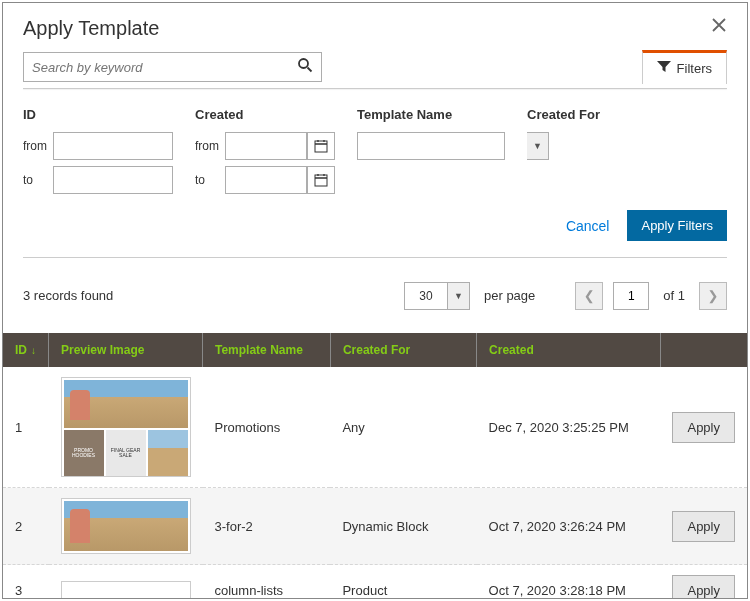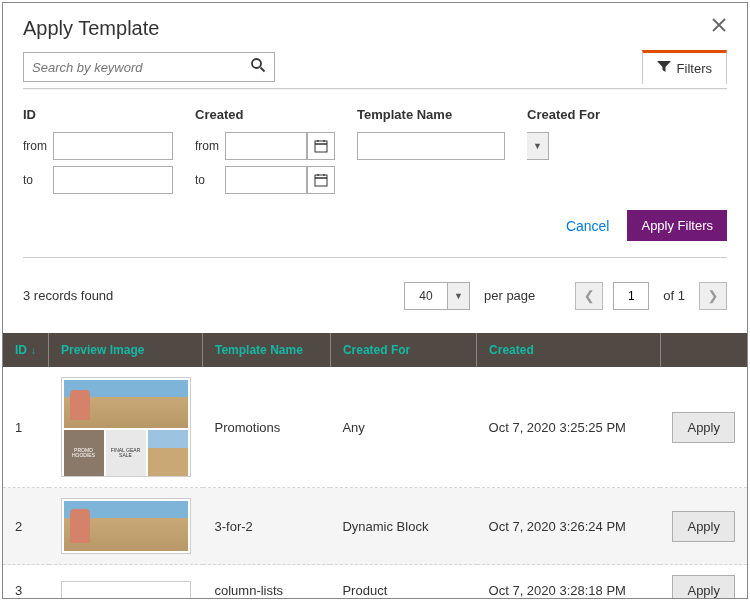--- a/index.html
+++ b/index.html
@@ -2,53 +2,53 @@
 <html><head>
 <meta charset="utf-8">
 <style>
 *{box-sizing:border-box;margin:0;padding:0}
 body{font-family:Arial,Helvetica,sans-serif;font-size:13px;color:#333;background:#fff}
 .modal{border:1px solid #888;margin:2px;width:746px;height:597px;overflow:hidden;position:relative}
 .header{display:flex;justify-content:space-between;align-items:flex-start;padding:14px 20px 10px}
 .title{font-size:20px;color:#333;font-weight:400}
 .close{cursor:pointer;color:#666;font-size:16px}
 .toolbar{display:flex;justify-content:space-between;align-items:center;padding:0 20px 4px}
-.search{border:1px solid #adadad;background:#fff;display:flex;align-items:center;width:252px;height:30px;padding:0 8px;position:relative}
+.search{border:1px solid #adadad;background:#fff;display:flex;align-items:center;width:299px;height:30px;padding:0 8px;position:relative}
 .search input{border:0;outline:0;flex:1;font-style:italic;color:#888;font-size:13px}
 .search-icon{color:#333;font-size:16px}
 .filters-tab{border:1px solid #ccc;border-top:3px solid #e04f00;border-bottom:0;padding:8px 14px;display:flex;gap:6px;font-size:13px;color:#333;cursor:pointer}
 .divider{height:1px;background:#ccc;margin:0 20px 0;box-shadow:0 1px 1px rgba(0,0,0,0.06)}
 .filters{padding:18px 20px 10px;display:flex;gap:22px}
 .fg{display:flex;flex-direction:column;gap:6px}
 .fg label.head{font-weight:700;color:#333;font-size:13px;margin-bottom:4px}
 .row{display:flex;align-items:center;}
 .row span.lbl{display:inline-block;width:30px;font-size:12px;color:#333}
 .text-in{border:1px solid #adadad;height:28px;width:120px;padding:0 6px}
 .date-in{border:1px solid #adadad;height:28px;width:82px;padding:0 6px}
 .cal{border:1px solid #adadad;height:28px;width:28px;display:flex;align-items:center;justify-content:center;cursor:pointer;color:#333;background:#fff}
 .name-in{border:1px solid #adadad;height:28px;width:148px;padding:0 6px}
 .select{display:flex}
 .select-box{border:1px solid #adadad;height:28px;width:128px;padding:4px 6px;background:#fff;color:#555;font-size:12px}
 .select-btn{border:1px solid #adadad;border-left:0;height:28px;width:22px;background:#efefef;display:flex;align-items:center;justify-content:center;cursor:pointer;font-size:9px;color:#555}
 .actions{display:flex;justify-content:flex-end;gap:18px;padding:6px 20px 16px;align-items:center}
 .cancel{color:#007bdb;cursor:pointer;font-size:14px}
-.apply-btn{background:#701a75;color:#fff;border:0;padding:8px 14px;cursor:pointer;font-size:13px}
+.apply-btn{background:#0369a1;color:#fff;border:0;padding:8px 14px;cursor:pointer;font-size:13px}
 .divider2{height:1px;background:#ccc;margin:0 20px}
 .pager{display:flex;align-items:center;padding:14px 20px;gap:10px}
 .records{flex:0 0 auto;color:#333;font-size:13px}
 .pspacer{flex:1}
 .pp-sel{display:flex}
 .pp-box{border:1px solid #adadad;height:28px;width:44px;text-align:center;padding-top:6px;font-size:12px;background:#fff}
 .pp-btn{border:1px solid #adadad;border-left:0;height:28px;width:22px;background:#efefef;display:flex;align-items:center;justify-content:center;cursor:pointer;font-size:9px;color:#555}
 .pp-lbl{font-size:13px;color:#333;margin-left:4px;margin-right:30px}
 .nav-btn{border:1px solid #bbb;background:#efefef;height:28px;width:28px;display:flex;align-items:center;justify-content:center;cursor:pointer;color:#999;font-size:13px}
 .pg-in{border:1px solid #adadad;height:28px;width:36px;text-align:center;font-size:12px}
 .of{font-size:13px;color:#333;margin:16px 4px}
 table{width:100%;border-collapse:collapse}
-thead th{background:#514943;color:#14b8a6;text-align:left;font-weight:700;padding:10px 12px;font-size:12px;border-right:1px solid #888}
+thead th{background:#514943;color:#84cc16;text-align:left;font-weight:700;padding:10px 12px;font-size:12px;border-right:1px solid #888}
 thead th:last-child{border-right:0}
 thead th.id{width:45px}
 thead th.img{width:150px}
 thead th.tn{width:130px}
 thead th.cf{width:150px}
 thead th.cr{width:190px}
 tbody td{padding:10px 12px;border-bottom:1px dashed #d6d6d6;font-size:13px;color:#333;vertical-align:middle}
 tbody tr.alt td{background:#f5f5f5}
 .thumb{border:1px solid #ccc;padding:2px;background:#fff;width:130px}
 .thumb.t1{height:100px}
@@ -148,21 +148,21 @@
   <div class="actions">
     <span class="cancel">Cancel</span>
     <button class="apply-btn">Apply Filters</button>
   </div>
   <div class="divider2"></div>
 
   <div class="pager">
     <div class="records">3 records found</div>
     <div class="pspacer"></div>
     <div class="pp-sel">
-      <div class="pp-box">40</div>
+      <div class="pp-box">30</div>
       <div class="pp-btn">▼</div>
     </div>
     <span class="pp-lbl">per page</span>
     <div class="nav-btn">❮</div>
     <input class="pg-in" value="1" style="">
     <span class="of">of 1</span>
     <div class="nav-btn">❯</div>
   </div>
 
   <table>
@@ -184,21 +184,21 @@
             <div class="hero"></div>
             <div class="tiles">
               <div class="tile a">PROMO HOODIES</div>
               <div class="tile b">FINAL GEAR SALE</div>
               <div class="tile c"></div>
             </div>
           </div>
         </td>
         <td>Promotions</td>
         <td>Any</td>
-        <td>Oct 7, 2020 3:25:25 PM</td>
+        <td>Dec 7, 2020 3:25:25 PM</td>
         <td><button class="applyb">Apply</button></td>
       </tr>
       <tr class="alt">
         <td>2</td>
         <td>
           <div class="thumb t2">
               <div class="hero2"></div>
             </div>
         </td>
         <td>3-for-2</td>

